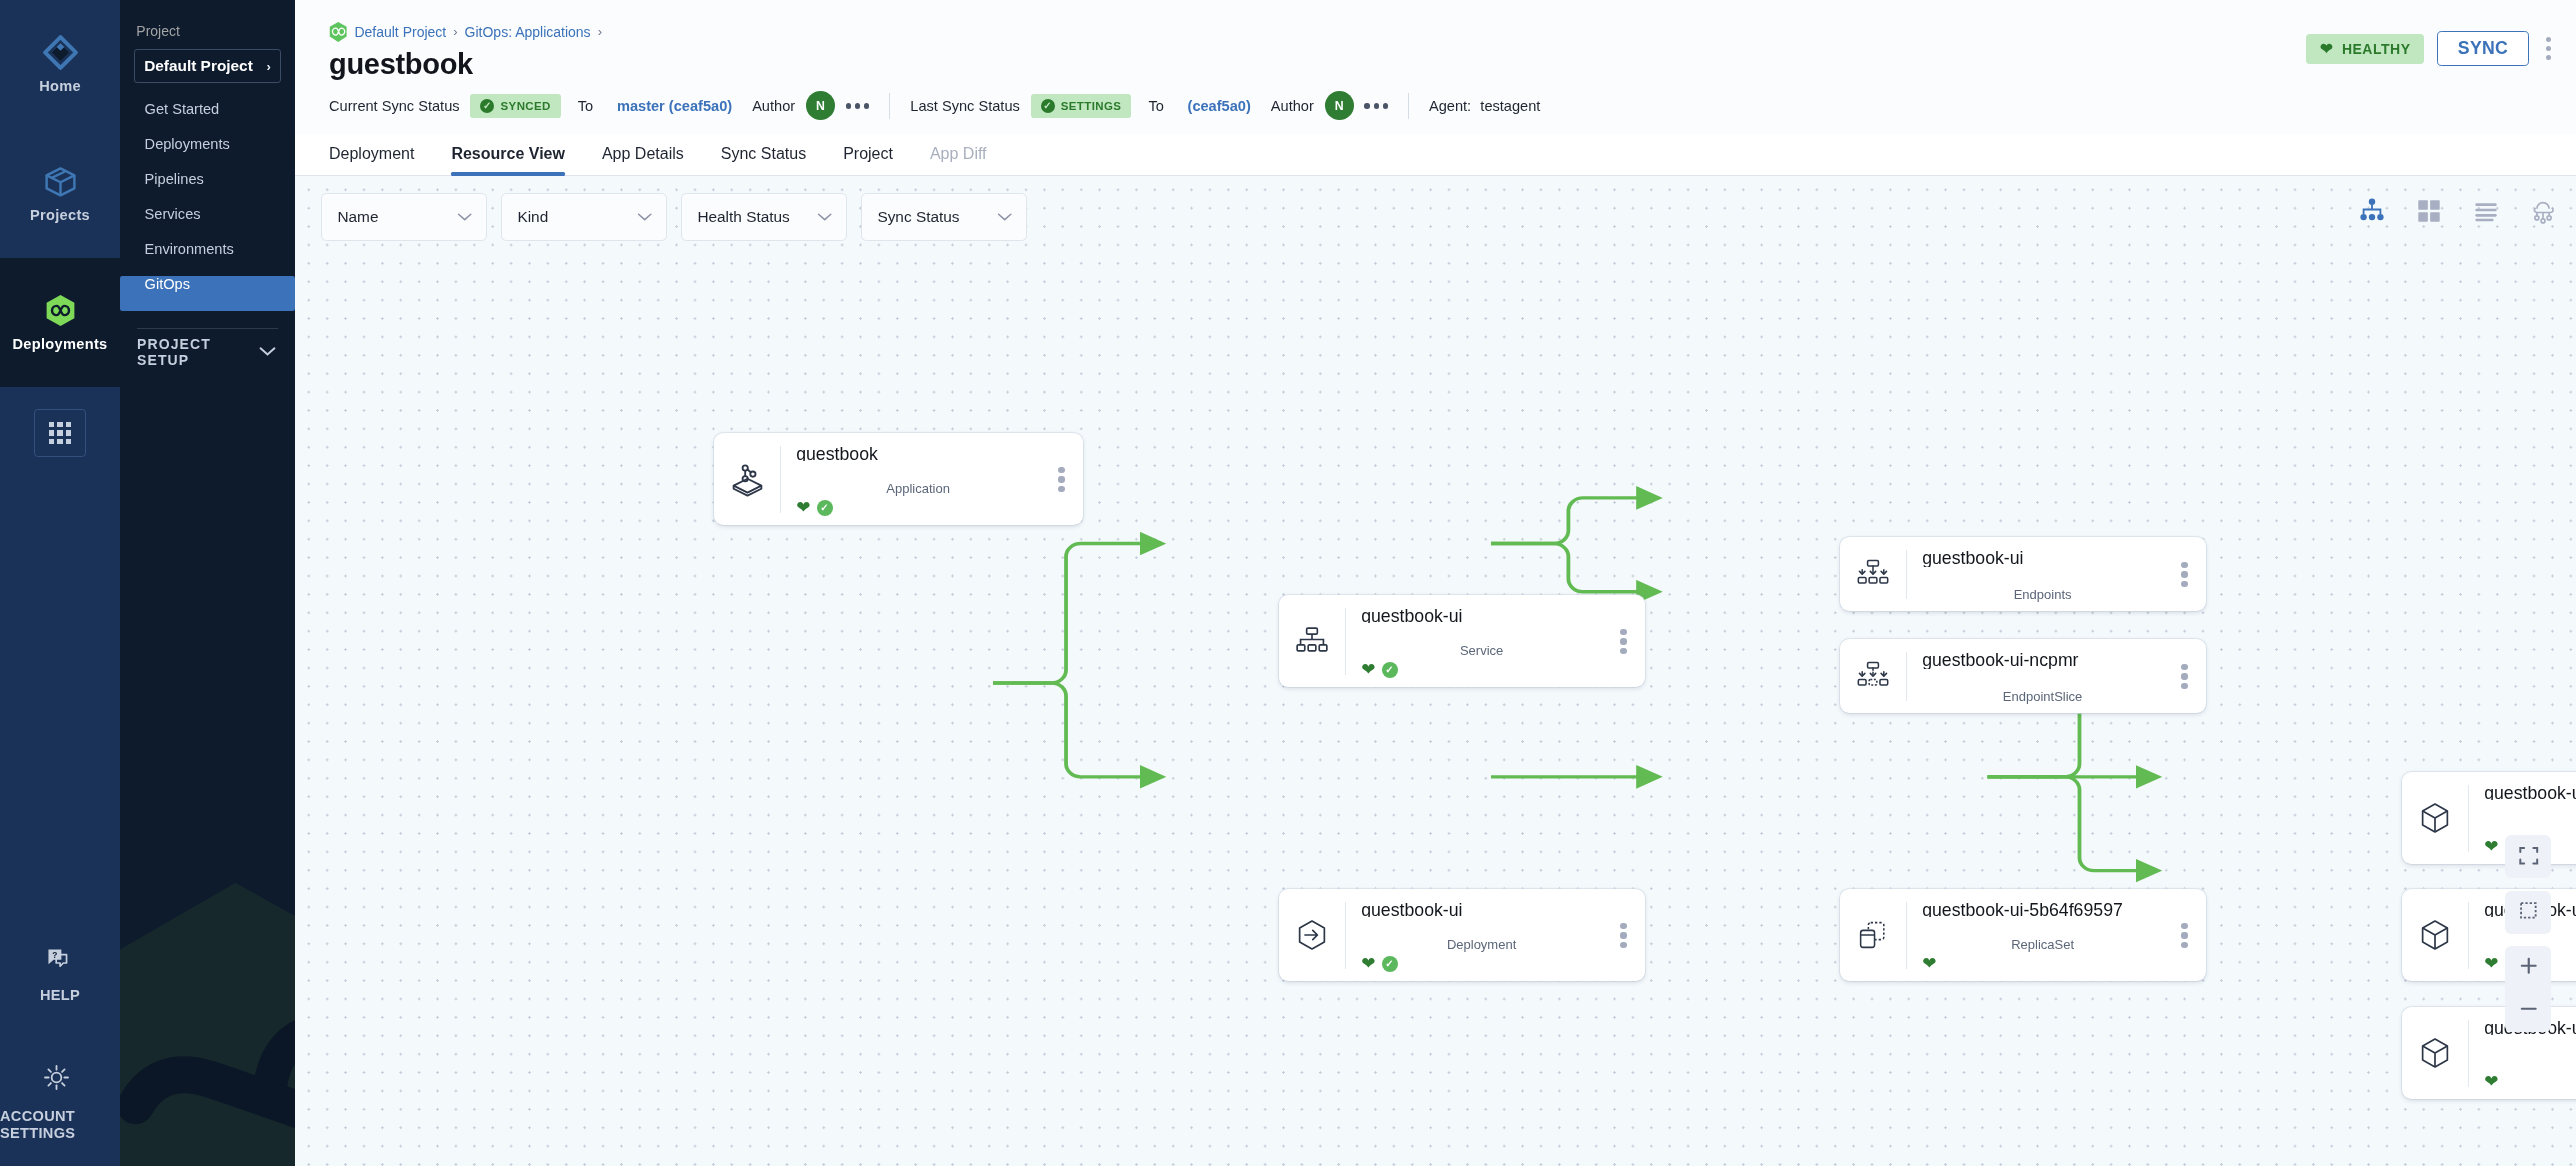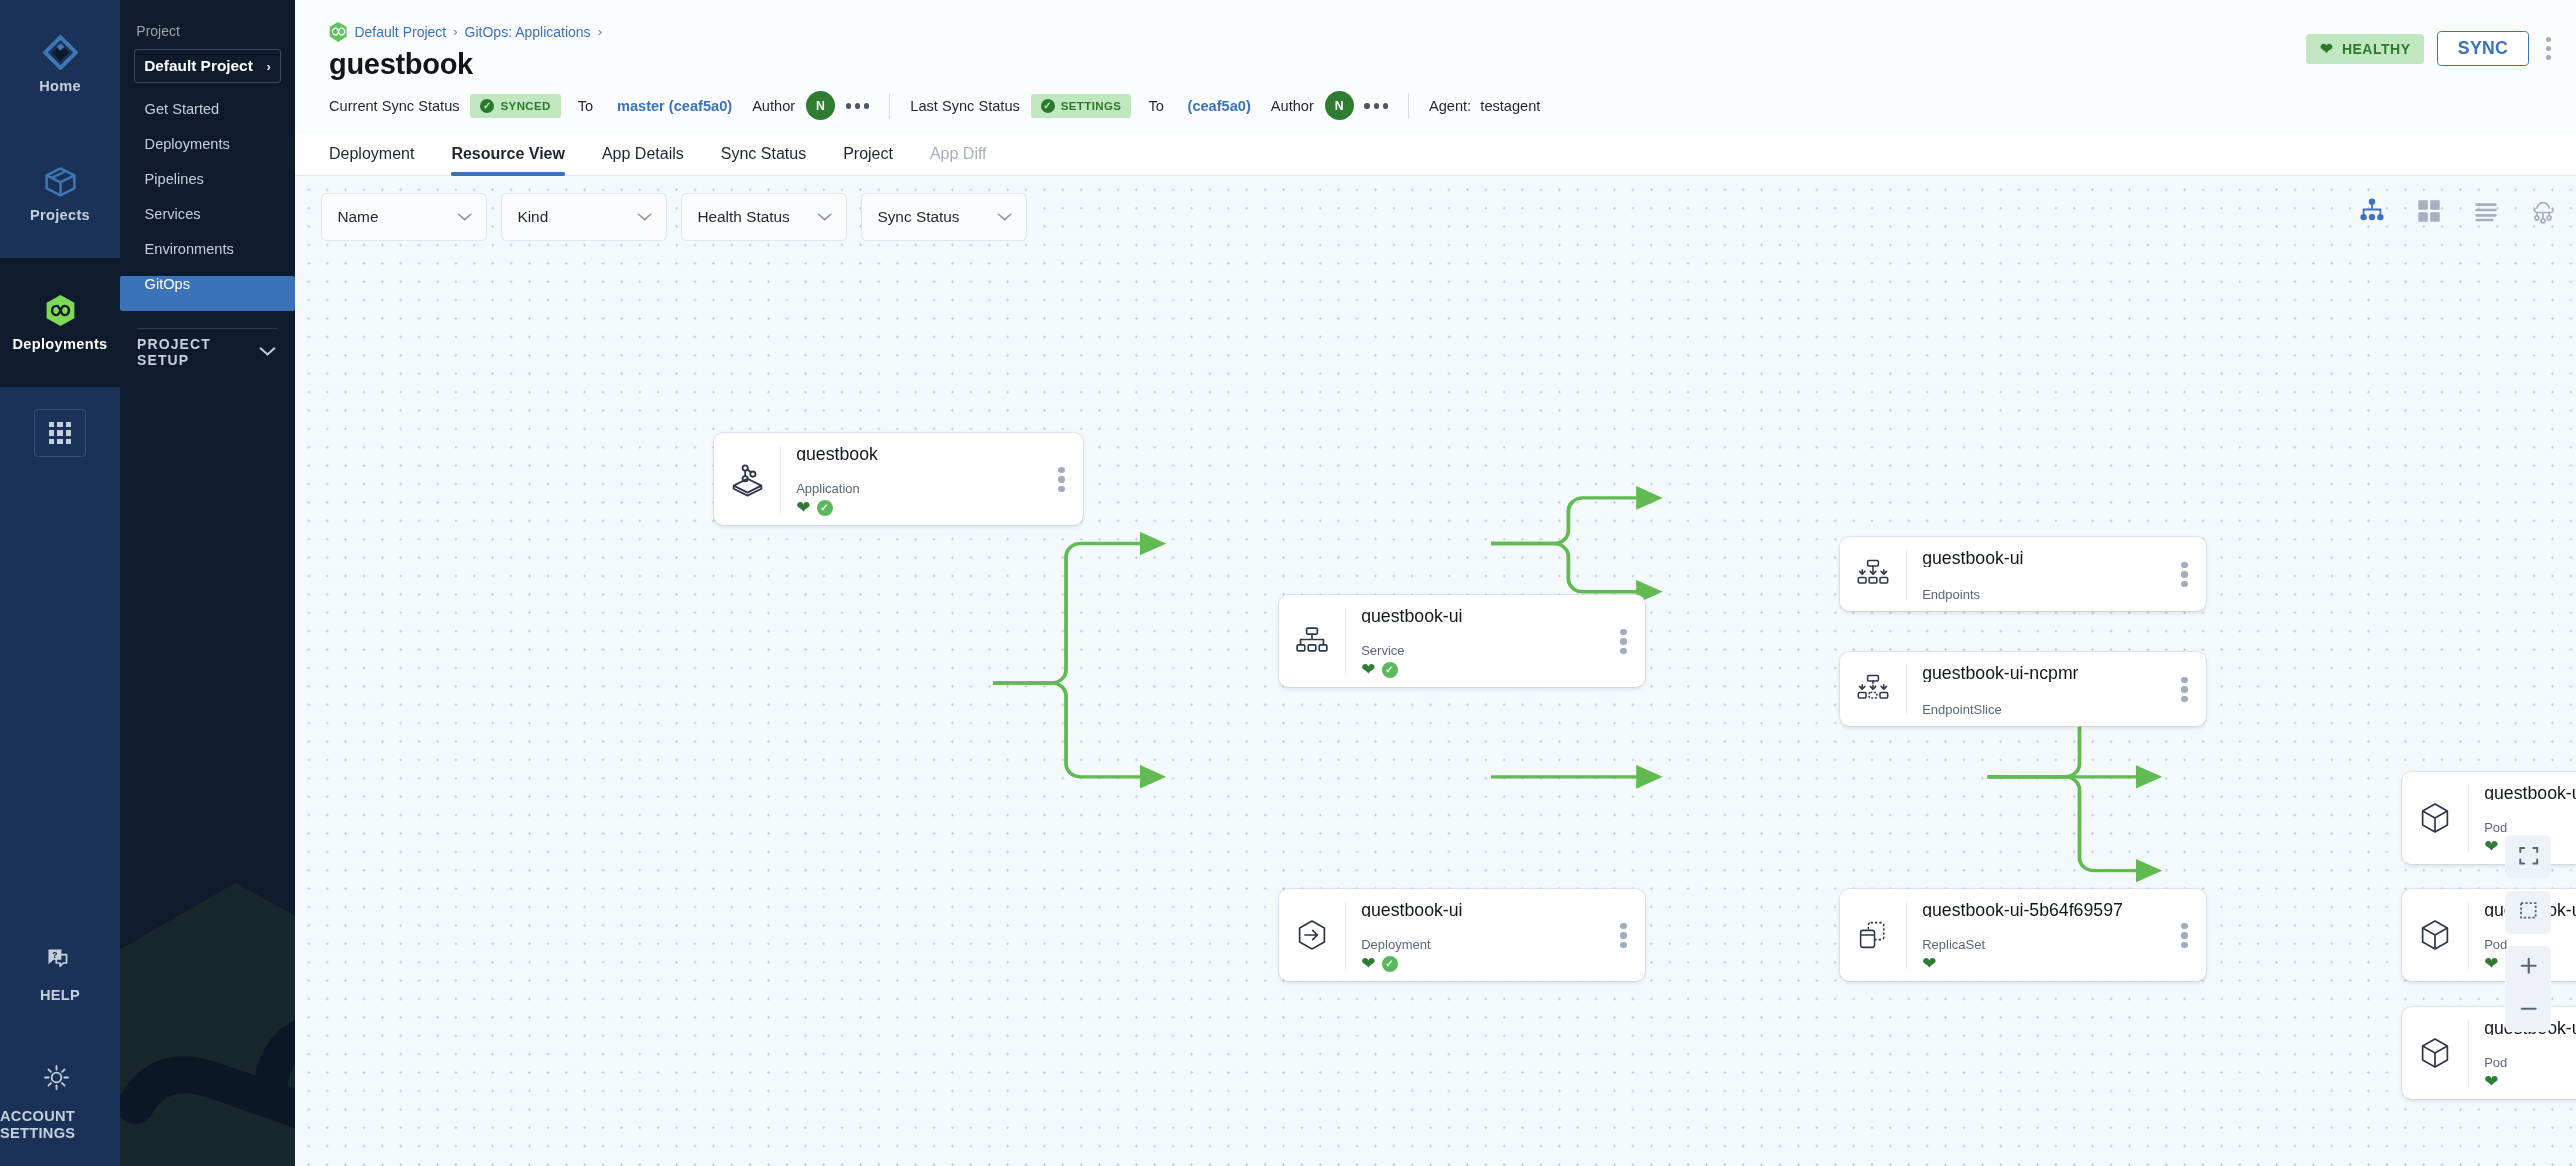--- a/index.html
+++ b/index.html
@@ -159,21 +159,21 @@
 
   .node {
     position: absolute; background:#fff; border-radius: 9.2px;
     box-shadow: 0 1.5px 4.6px rgba(30,45,70,.13), 0 0 0 0.8px rgba(220,228,238,.9);
     display:flex; align-items: stretch; overflow: hidden;
   }
   .node-ico { width: 66px; display:flex; align-items:center; justify-content:center; flex:0 0 66px; }
   .node-div { width:0.8px; background:#e3e8ef; margin: 12.3px 0; }
   .node-body { flex:1 1 auto; padding: 10.8px 0 9.2px 15.4px; display:flex; flex-direction:column; justify-content:center; }
   .node-name { font-size: 17.7px; color: #12161c; white-space: nowrap; overflow: hidden; }
-  .node-kind { font-size: 13px; color: #5b6678; margin-top: 20px; }
+  .node-kind { font-size: 13px; color: #5b6678; margin-top: 20px; text-align: center; }
   .node-badges { display:flex; align-items:center; gap: 6.1px; margin-top: 3.8px; height: 18.4px; }
   .b-heart { color:#2e7d32; font-size: 17px; line-height:1; }
   .b-check { width:16px; height:16px; border-radius:50%; background:#5cb85c; color:#fff;
      font-size:10px; display:flex; align-items:center; justify-content:center; font-weight:bold;}
   .node-kebab { width: 43px; display:flex; align-items:center; justify-content:center; flex:0 0 43px; }
   .node-kebab .kd { display:flex; flex-direction:column; gap:3.8px; cursor:pointer; }
   .node-kebab .kd i { width:6.1px; height:6.1px; border-radius:50%; background:#a3abbd; display:block; }
 </style>
 </head>
 <body>
@@ -594,21 +594,21 @@
           </div>
           <div class="node-kebab">
               <span class="kd">
                 <i></i>
                 <i></i>
                 <i></i>
               </span>
             </div>
         </div>
 
-        <div class="node" style="left:1545px; top:476px; width:366px; height:74px;">
+        <div class="node" style="left:1545px; top:463px; width:366px; height:74px;">
           <div class="node-ico">
             <svg width="34" height="31" viewBox="0 0 44 40">
               <rect x="15" y="2" width="14" height="7" rx="1.5" fill="none" stroke="#2d3748" stroke-width="2"></rect>
               <g fill="none" stroke="#2d3748" stroke-width="2" stroke-linecap="round" stroke-linejoin="round" stroke-dasharray="3 2.4">
                 <path d="M22 9 v10"></path>
               </g>
               <g fill="none" stroke="#2d3748" stroke-width="2" stroke-linecap="round" stroke-linejoin="round">
                 <path d="M18.5 16 L22 19.5 L25.5 16"></path>
                 <path d="M8 14 v5"></path>
                   <path d="M4.5 16 L8 19.5 L11.5 16"></path>

